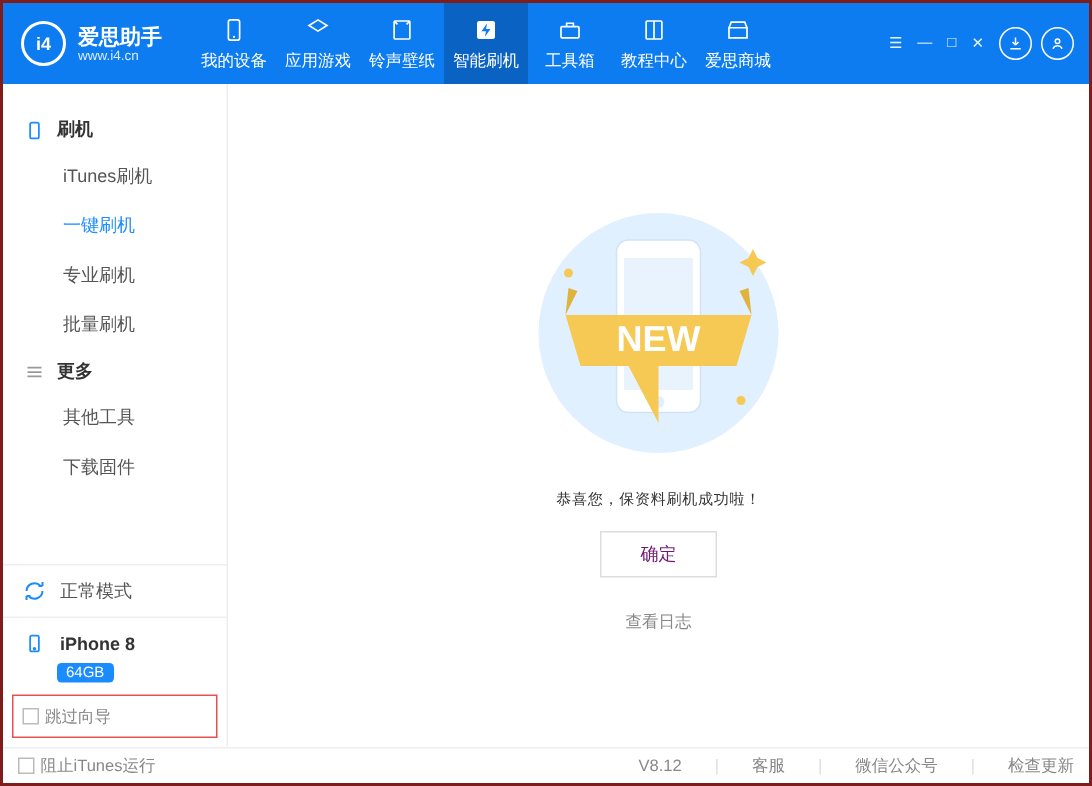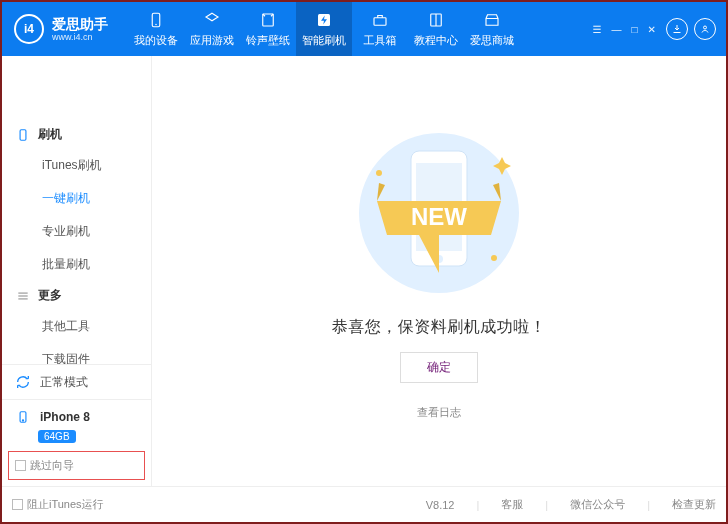--- a/index.html
+++ b/index.html
@@ -14,41 +14,41 @@
 .nav-item.active{background:#0a63c2;}
 .nav-item .ico{width:18px;height:18px;display:flex;align-items:center;justify-content:center;}
 .nav-item svg{fill:#fff;}
 .header-right{margin-left:auto;display:flex;align-items:center;gap:6px;color:#fff;}
 .win-btns{display:flex;gap:10px;font-size:10px;margin-right:4px;}
 .win-btns span{cursor:pointer;opacity:.9;}
 .circ-btn{width:22px;height:22px;border:1.5px solid #fff;border-radius:50%;display:flex;align-items:center;justify-content:center;cursor:pointer;}
 .circ-btn svg{fill:none;stroke:#fff;stroke-width:2;}
 .body{flex:1;display:flex;min-height:0;}
 .sidebar{width:150px;border-right:1px solid #eee;display:flex;flex-direction:column;font-size:12px;color:#555;}
-.side-scroll{flex:1;overflow:auto;padding-top:16px;margin-top:48px;}
+.side-scroll{flex:1;overflow:auto;padding-top:16px;}
 .side-group{padding:6px 14px;display:flex;align-items:center;gap:8px;font-weight:bold;color:#333;}
 .side-group .hico{width:14px;height:14px;color:#1b8cff;}
 .side-item{padding:8px 14px 8px 40px;cursor:pointer;color:#555;}
 .side-item.active{color:#1b8cff;}
 .side-bottom{border-top:1px solid #eee;padding:0;}
 .side-row{display:flex;align-items:center;gap:8px;border-top:1px solid #eee;padding:8px 12px;}
 .side-row:first-child{border-top:none;}
 .side-row .rico{width:18px;height:18px;display:flex;align-items:center;justify-content:center;color:#1b8cff;}
 .badge{display:inline-block;background:#1b8cff;color:#fff;font-size:10px;padding:1px 6px;border-radius:3px;margin-left:24px;}
 .red-box{border:1.5px solid #e85050;margin:0 6px 6px 6px;padding:6px 6px;display:flex;gap:18px;font-size:11px;color:#888;}
 .chk{display:flex;align-items:center;gap:4px;cursor:pointer;}
 .chk .box{width:11px;height:11px;border:1px solid #bbb;background:#fff;}
 .main{flex:1;display:flex;flex-direction:column;background:#fff;justify-content:center;}
 .main-center{flex:1;display:flex;flex-direction:column;align-items:center;justify-content:center;gap:14px;}
 .illus{width:240px;height:180px;position:relative;display:flex;align-items:center;justify-content:center;}
 .illus svg{position:absolute;inset:0;}
-.success-text{font-size:16px;color:#333;letter-spacing:.5px;}
+.success-text{font-size:10px;color:#333;letter-spacing:.5px;}
 .ok-btn{border:1px solid #ddd;background:#fff;padding:6px 26px;font-size:12px;color:#701a75;cursor:pointer;}
 .log-link{font-size:11px;color:#888;cursor:pointer;margin-top:8px;}
-.footer{height:36px;border-top:1px solid #eee;display:flex;align-items:center;font-size:11px;color:#888;padding:0 10px;gap:14px;}
+.footer{height:24px;border-top:1px solid #eee;display:flex;align-items:center;font-size:11px;color:#888;padding:0 10px;gap:14px;}
 .footer .sep{color:#ddd;}
 .footer .right{margin-left:auto;display:flex;gap:22px;align-items:center;}
 </style>
 </head>
 <body>
 
 <div class="app">
   <div class="header">
     <div class="logo">
       <div class="logo-mark">i4</div>

